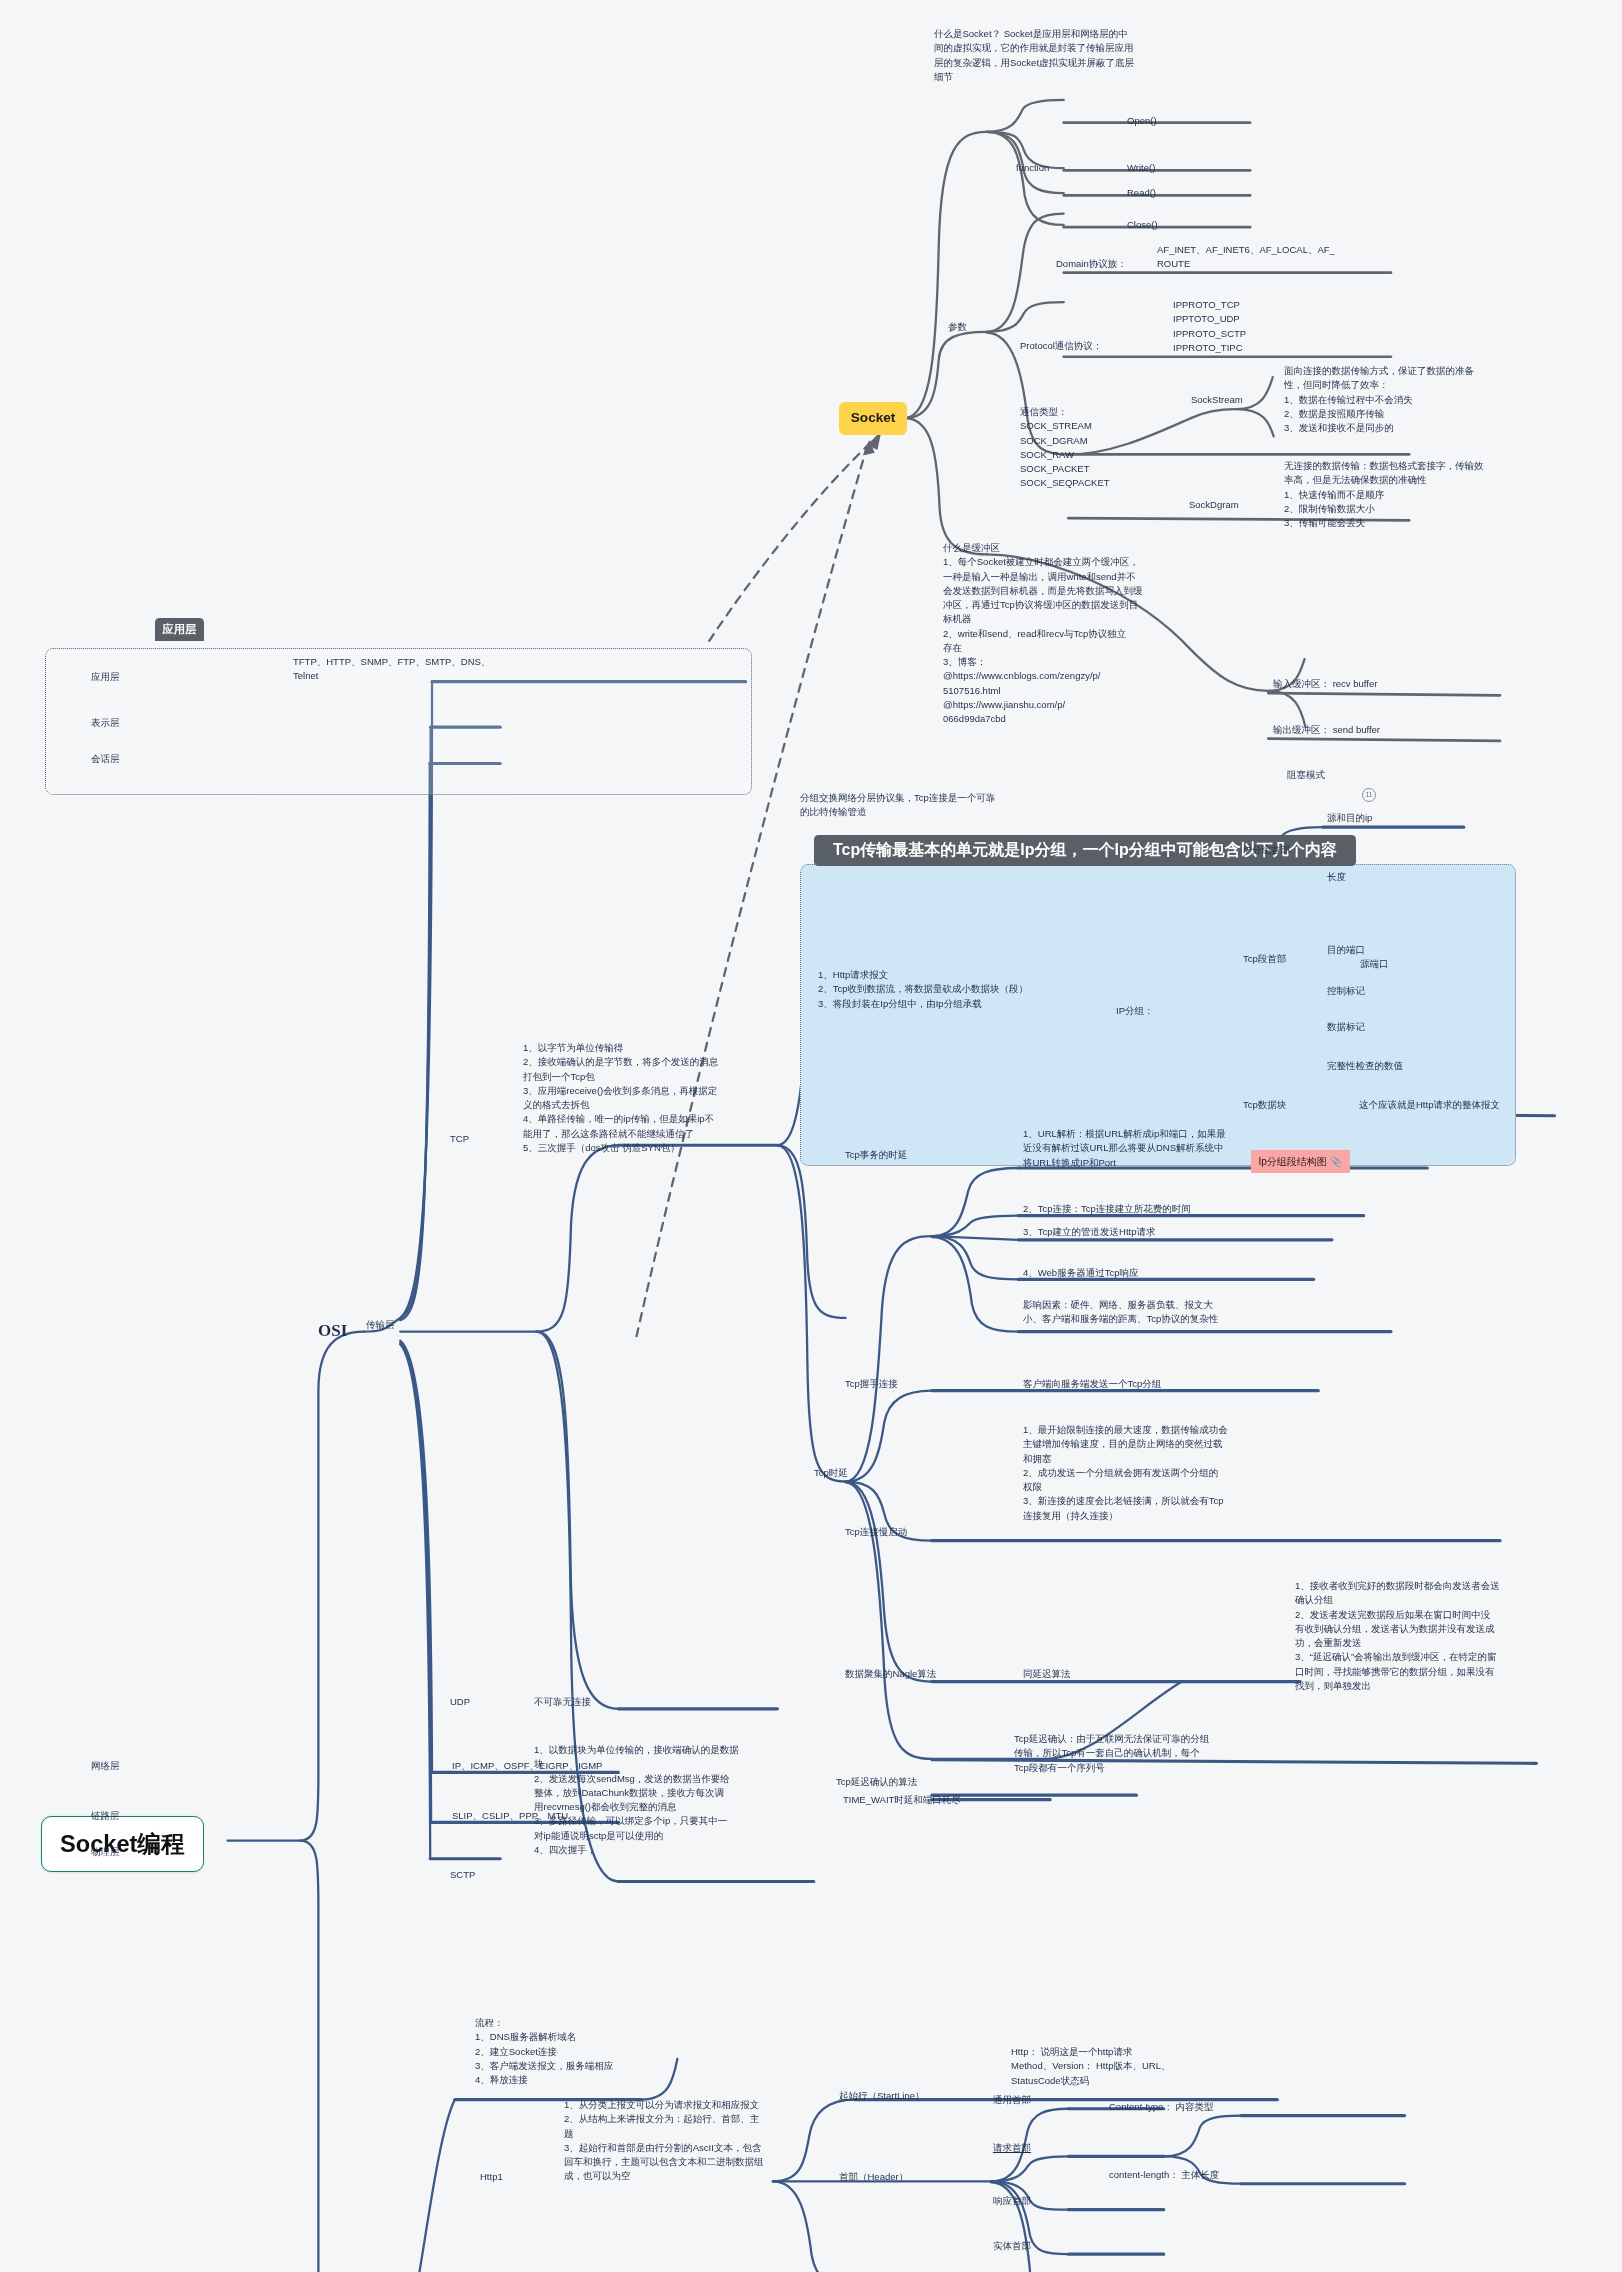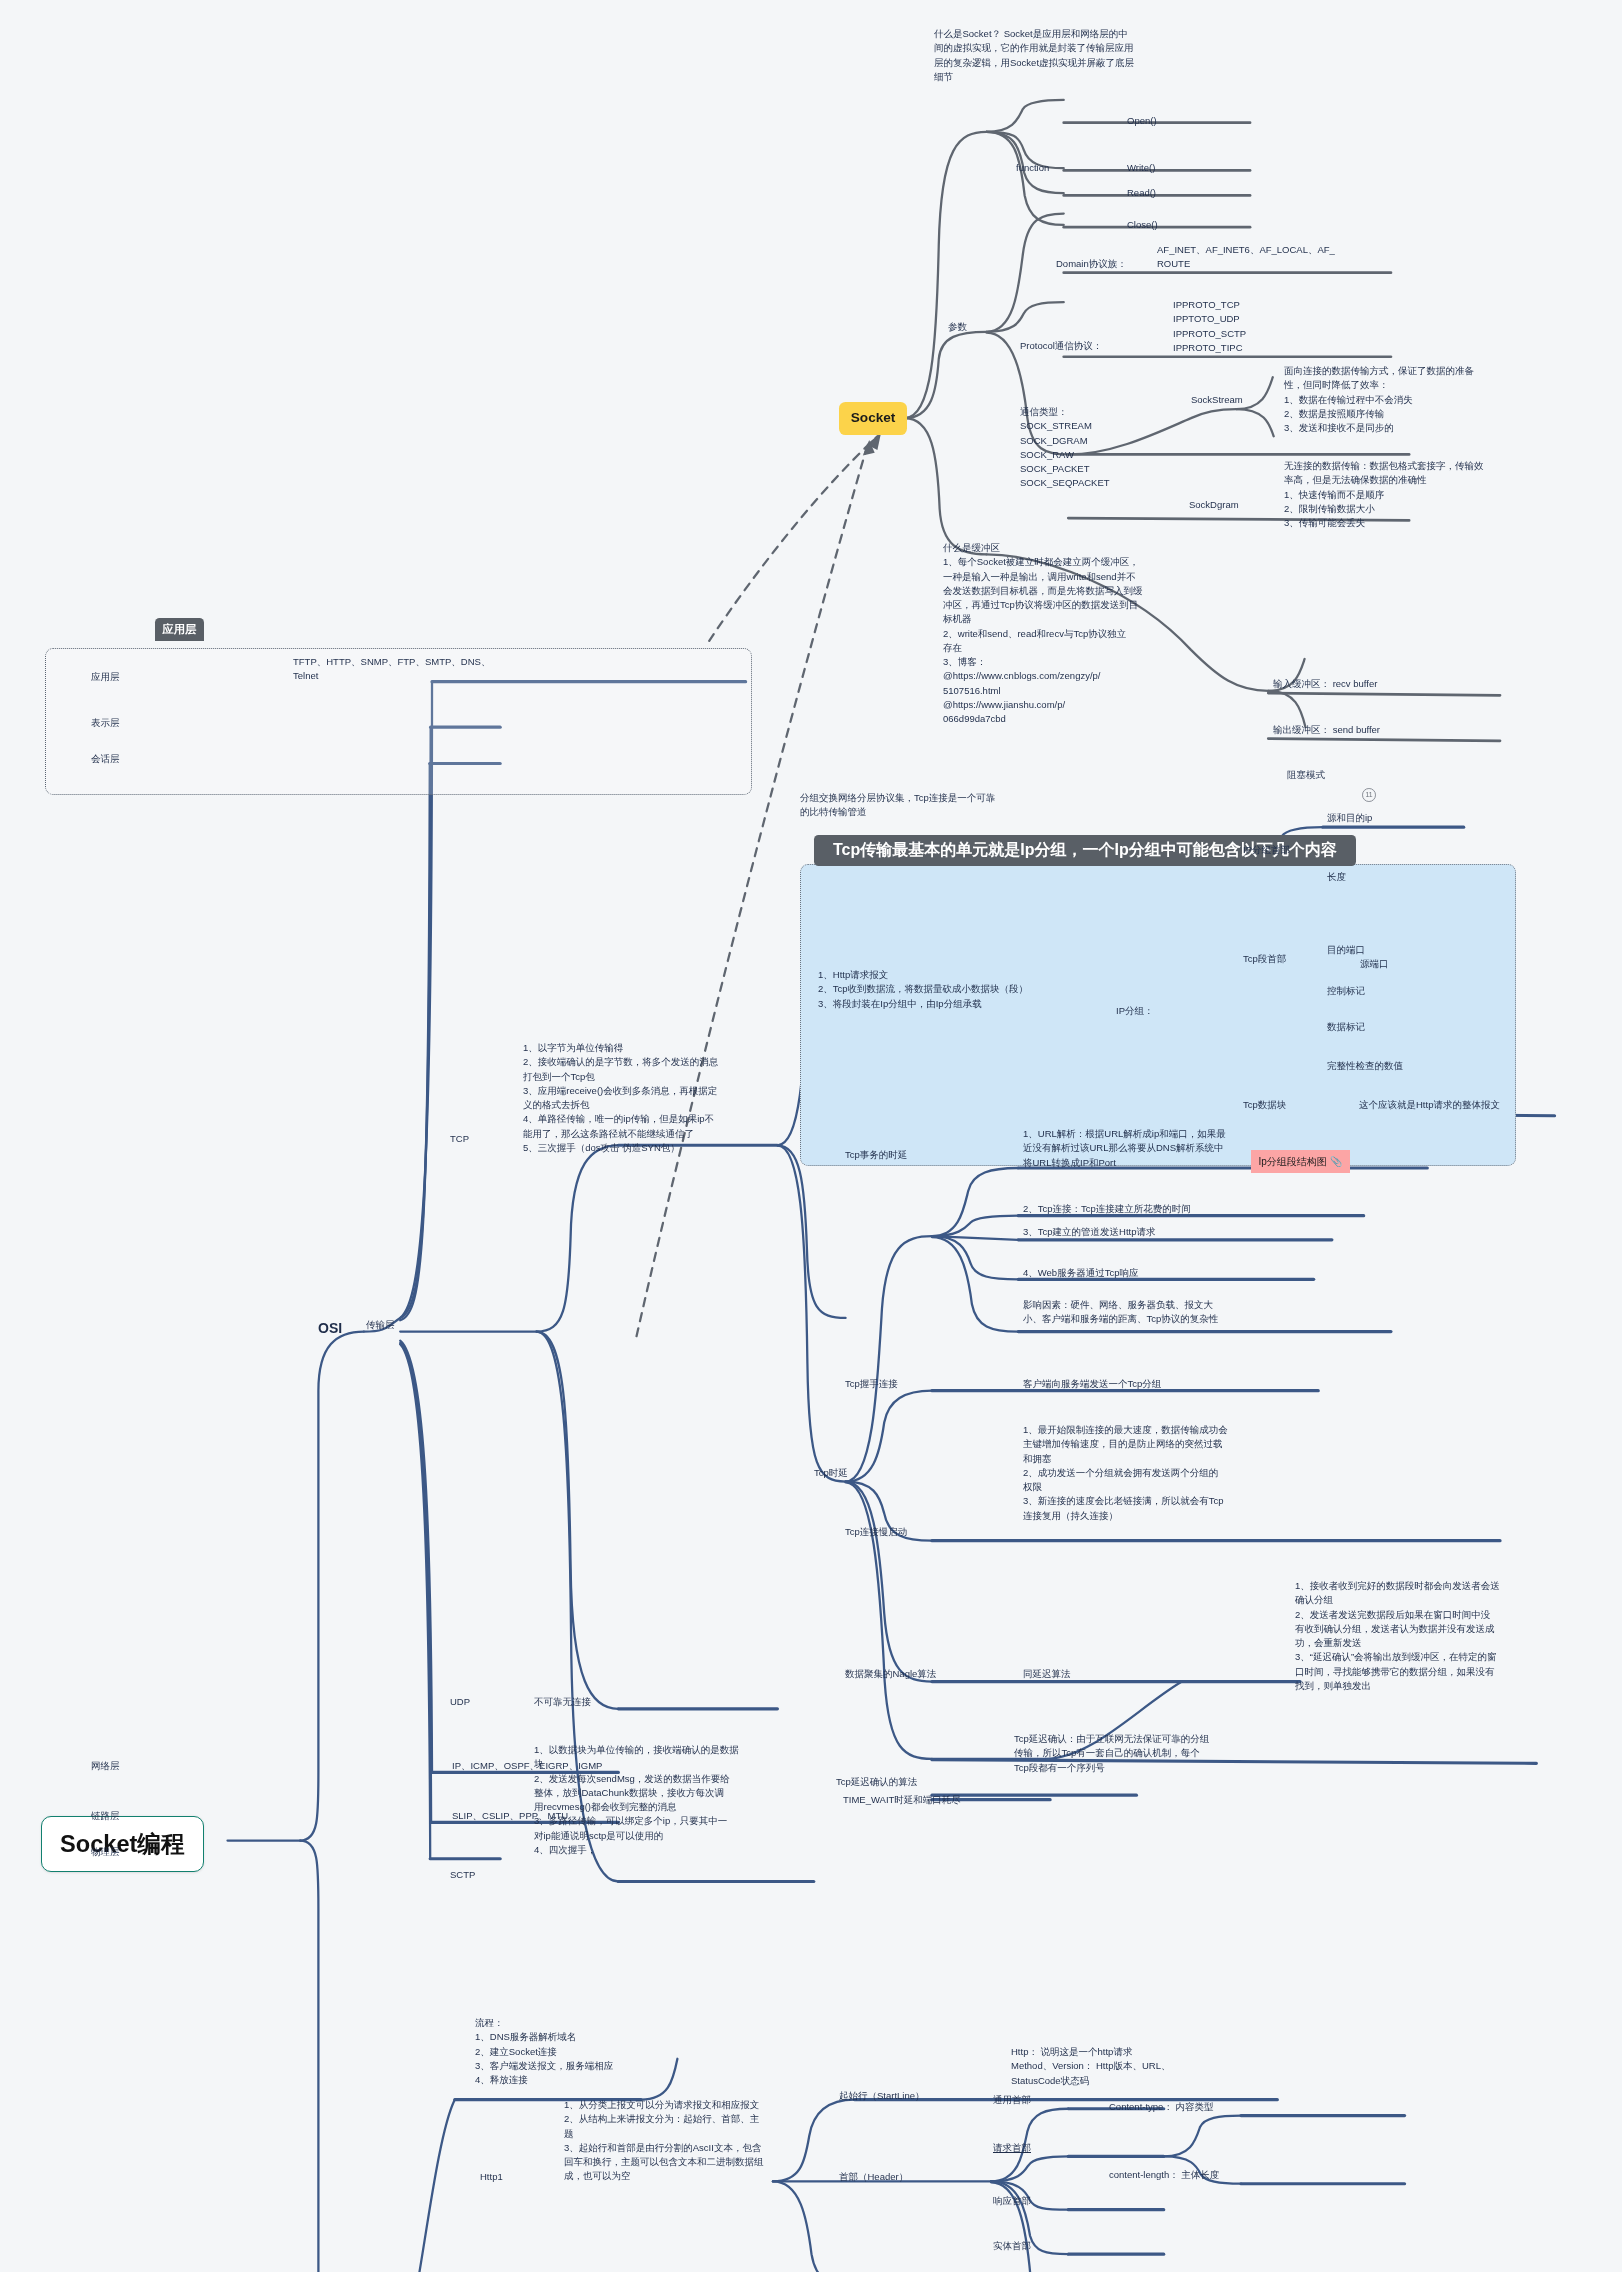--- a/index.html
+++ b/index.html
@@ -24,21 +24,21 @@
   .group-box{
     position:absolute;border:1.4px dotted #5a6472;border-radius:8.2px;
   }
   .group-box.gray{background:rgba(255,255,255,.18);}
   .group-box.blue{background:#cfe6f7;border-color:#6b7480;}
   .group-tab{
     position:absolute;background:#595f66;color:#fff;font-weight:bold;
     border-radius:4.5px 4.5px 0 0;padding:4.1px 7.3px;font-size:11.4px;white-space:nowrap;
   }
   .group-tab.wide{border-radius:4.5px;font-size:16px;padding:5px 19px;}
-  .osi-label{font-size:14px;font-weight:bold;color:#1f2d4a;}
+  .osi-label{font-size:17px;font-weight:bold;color:#1f2d4a;font-family:Liberation Serif, serif;}
   .badge-circle{
     display:inline-block;width:11.8px;height:11.8px;border-radius:50%;
     border:0.9px solid #8a8f98;color:#6c727b;font-size:6.8px;line-height:11.8px;
     text-align:center;vertical-align:middle;
   }
   .clip-icon{font-size:10px;color:#5a4a12;margin-left:3.6px;}
 </style>
 </head>
 <body>
 

